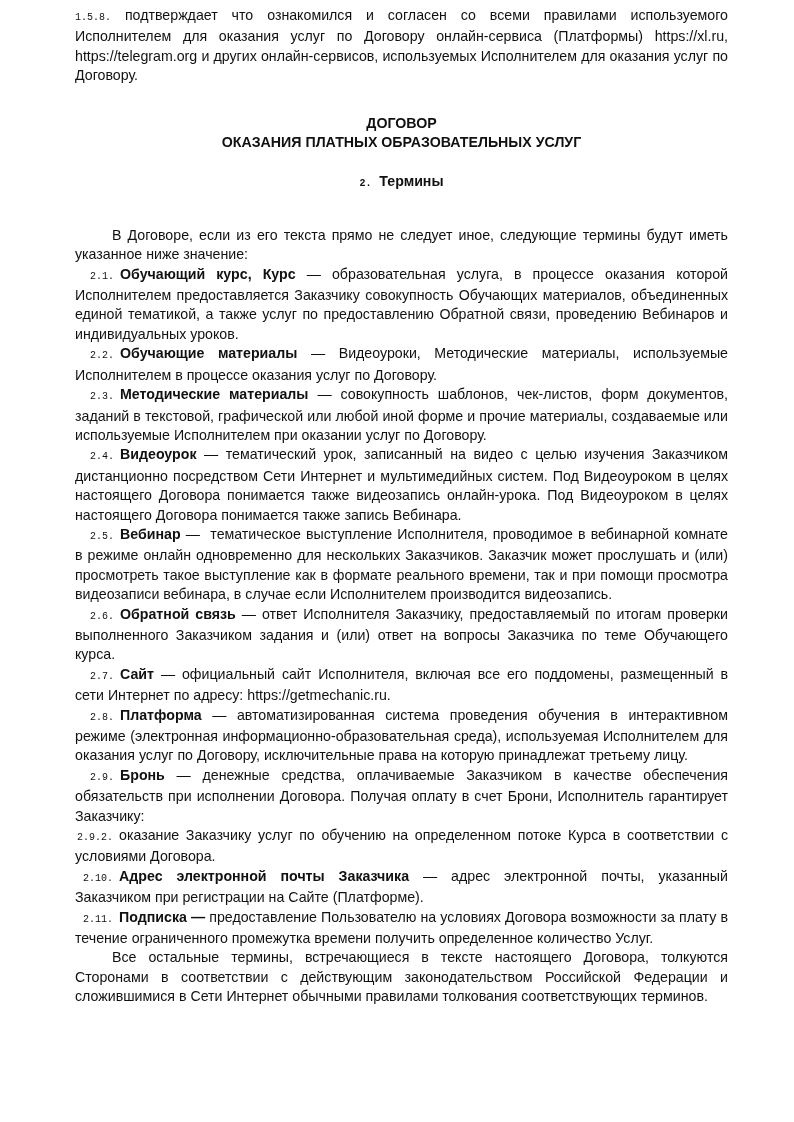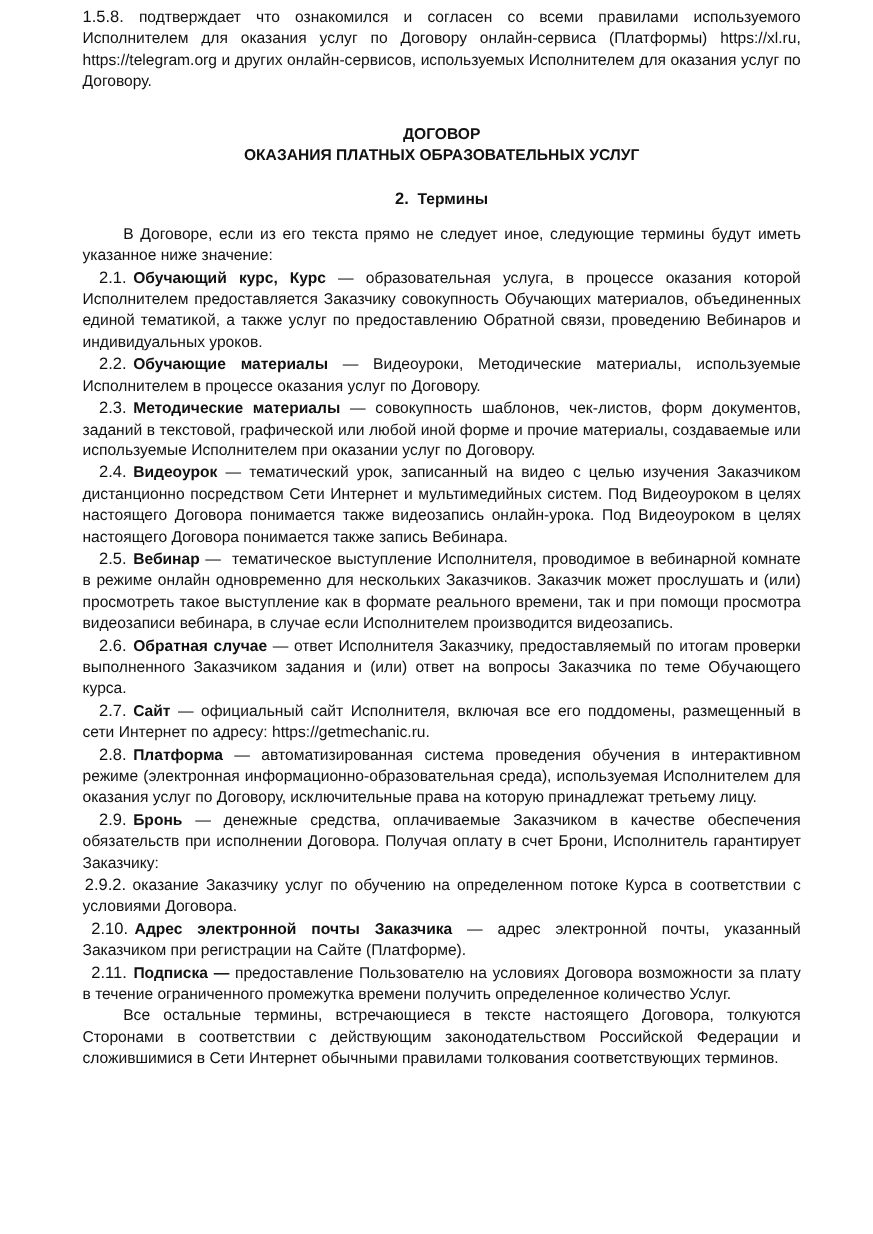--- a/index.html
+++ b/index.html
@@ -1,27 +1,27 @@
 <!DOCTYPE html>
 <html><head>
 <meta charset="utf-8">
 <style>
   html, body { margin: 0; padding: 0; background: #ffffff; }
   body { width: 794px; height: 1122px; position: relative; overflow: hidden;
          font-family: "Liberation Sans", sans-serif; color: #111; }
   .page { position: absolute; left: 75px; top: 6px; width: 653px; font-size: 14.2px; line-height: 19.4px; }
   .p { text-align: justify; margin: 0; }
-  .num { font-family: Liberation Sans, sans-serif; font-size: 15px; }
+  .num { font-family: Liberation Mono, monospace; font-size: 10px; }
   .ind { text-indent: 15px; }
   .ind-sub { text-indent: 2px; }
   .ind-10 { text-indent: 8px; }
   .first { text-indent: 37px; }
   .title { text-align: center; font-weight: bold; margin: 0; }
   .t1 { margin-top: 28px; }
-  .sec { text-align: center; font-weight: bold; margin: 20px 0 12px 0; }
+  .sec { text-align: center; font-weight: bold; margin: 20px 0 32px 0; }
   b { font-weight: bold; }
   .gap { display: inline-block; width: 6px; }
 </style>
 </head>
 <body>
 
 <div class="page">
 
   <p class="p"><span class="num">1.5.8.</span> <span>подтверждает что ознакомился и согласен со всеми правилами используемого Исполнителем для оказания услуг по Договору онлайн-сервиса (Платформы) https://xl.ru, https://telegram.org и других онлайн-сервисов, используемых Исполнителем для оказания услуг по Договору.</span></p>
 
@@ -31,21 +31,21 @@
   <p class="sec"><span class="num">2.</span>&nbsp; <span>Термины</span></p>
 
   <p class="p first">В Договоре, если из его текста прямо не следует иное, следующие термины будут иметь указанное ниже значение:</p>
 
   <div id="terms-container">
       <p class="p ind"><span class="num">2.1.</span><span class="gap"></span><b>Обучающий курс, Курс</b><span style="white-space: pre;"> — </span><span>образовательная услуга, в процессе оказания которой Исполнителем предоставляется Заказчику совокупность Обучающих материалов, объединенных единой тематикой, а также услуг по предоставлению Обратной связи, проведению Вебинаров и индивидуальных уроков.</span></p>
       <p class="p ind"><span class="num">2.2.</span><span class="gap"></span><b>Обучающие материалы</b><span style="white-space: pre;"> — </span><span>Видеоуроки, Методические материалы, используемые Исполнителем в процессе оказания услуг по Договору.</span></p>
       <p class="p ind"><span class="num">2.3.</span><span class="gap"></span><b>Методические материалы</b><span style="white-space: pre;"> — </span><span>совокупность шаблонов, чек-листов, форм документов, заданий в текстовой, графической или любой иной форме и прочие материалы, создаваемые или используемые Исполнителем при оказании услуг по Договору.</span></p>
       <p class="p ind"><span class="num">2.4.</span><span class="gap"></span><b>Видеоурок</b><span style="white-space: pre;"> — </span><span>тематический урок, записанный на видео с целью  изучения Заказчиком дистанционно посредством Сети Интернет и мультимедийных систем. Под Видеоуроком в целях настоящего Договора понимается также видеозапись онлайн-урока. Под Видеоуроком в целях настоящего Договора понимается также запись Вебинара.</span></p>
       <p class="p ind"><span class="num">2.5.</span><span class="gap"></span><b>Вебинар</b><span style="white-space: pre;"> —  </span><span>тематическое выступление Исполнителя, проводимое в вебинарной комнате в режиме онлайн одновременно для нескольких Заказчиков. Заказчик может прослушать и (или) просмотреть такое выступление как в формате реального времени, так и при помощи просмотра видеозаписи вебинара, в случае если Исполнителем производится видеозапись.</span></p>
-      <p class="p ind"><span class="num">2.6.</span><span class="gap"></span><b>Обратная случае</b><span style="white-space: pre;"> — </span><span>ответ Исполнителя Заказчику, предоставляемый по итогам проверки выполненного Заказчиком задания и (или) ответ на вопросы Заказчика по теме Обучающего курса.</span></p>
+      <p class="p ind"><span class="num">2.6.</span><span class="gap"></span><b>Обратной связь</b><span style="white-space: pre;"> — </span><span>ответ Исполнителя Заказчику, предоставляемый по итогам проверки выполненного Заказчиком задания и (или) ответ на вопросы Заказчика по теме Обучающего курса.</span></p>
       <p class="p ind"><span class="num">2.7.</span><span class="gap"></span><b>Сайт</b><span style="white-space: pre;"> — </span><span>официальный сайт Исполнителя, включая все его поддомены, размещенный в сети Интернет по адресу:  https://getmechanic.ru.</span></p>
       <p class="p ind"><span class="num">2.8.</span><span class="gap"></span><b>Платформа</b><span style="white-space: pre;"> — </span><span>автоматизированная система проведения обучения в интерактивном режиме (электронная информационно-образовательная среда), используемая Исполнителем для оказания услуг по Договору, исключительные права на которую принадлежат третьему лицу.</span></p>
       <p class="p ind"><span class="num">2.9.</span><span class="gap"></span><b>Бронь</b><span style="white-space: pre;"> — </span><span>денежные средства, оплачиваемые Заказчиком в качестве обеспечения обязательств при исполнении Договора. Получая оплату в счет Брони, Исполнитель гарантирует Заказчику:</span></p>
     </div>
   <div id="subterms-container">
       <p class="p ind-sub"><span class="num">2.9.2.</span><span class="gap"></span><span>оказание Заказчику услуг по обучению на определенном потоке Курса в соответствии с условиями Договора.</span></p>
     </div>
   <div id="terms-late-container">
       <p class="p ind-10"><span class="num">2.10.</span><span class="gap"></span><b>Адрес электронной почты Заказчика</b><span style="white-space: pre;"> — </span><span>адрес электронной почты, указанный Заказчиком при регистрации на Сайте (Платформе).</span></p>
       <p class="p ind-10"><span class="num">2.11.</span><span class="gap"></span><b>Подписка —</b><span style="white-space: pre;"> </span><span>предоставление Пользователю на условиях Договора возможности за плату в течение ограниченного промежутка времени получить определенное количество Услуг.</span></p>

